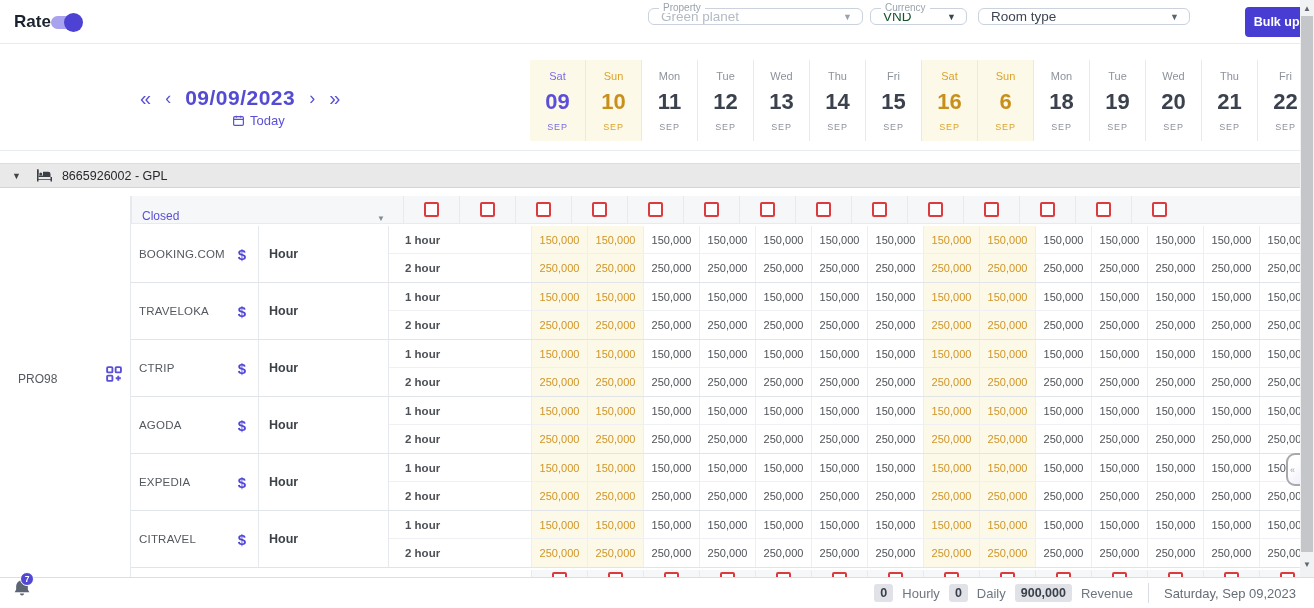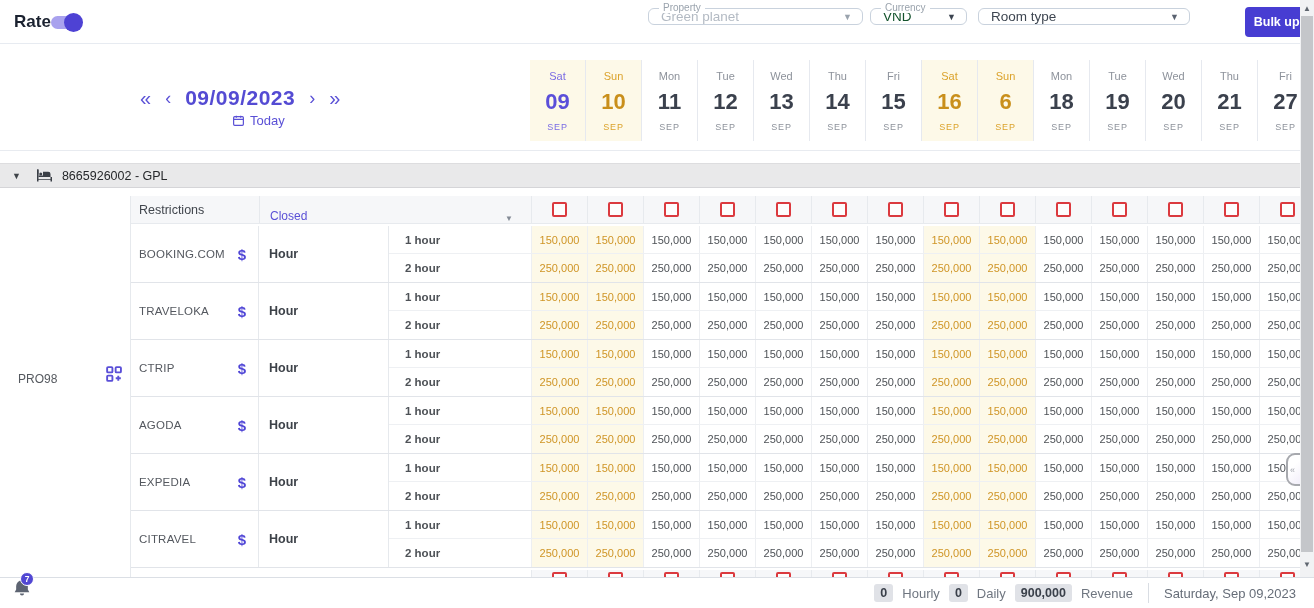--- a/index.html
+++ b/index.html
@@ -242,21 +242,21 @@
           <div class="dnum">20</div>
           <div class="dmon">SEP</div>
         </div>
         <div class="day-cell weekday">
           <div class="dow">Thu</div>
           <div class="dnum">21</div>
           <div class="dmon">SEP</div>
         </div>
         <div class="day-cell weekday">
           <div class="dow">Fri</div>
-          <div class="dnum">27</div>
+          <div class="dnum">22</div>
           <div class="dmon">SEP</div>
         </div>
       </div>
   </div>
 
   <div class="hline-150"></div>
 
   <div class="section-bar">
     <span class="collapse-caret">▼</span>
     <span class="bed-icon">
@@ -274,21 +274,20 @@
     <svg width="17" height="17" viewBox="0 0 18 18" fill="none" stroke="#5a4fd8" stroke-width="2">
       <rect x="1.2" y="1.2" width="5.6" height="5.6" rx="1"></rect>
       <rect x="10.2" y="1.2" width="5.6" height="5.6" rx="1"></rect>
       <rect x="1.2" y="10.2" width="5.6" height="5.6" rx="1"></rect>
       <path d="M13 10.3v5.4M10.3 13h5.4"></path>
     </svg>
   </div>
 
   <div class="grid-clip">
     <div class="restrictions-row">
-      <div class="res-label">Restrictions</div>
       <div class="res-select">
         <span class="val">Closed</span>
         <span class="arr">▼</span>
       </div>
       <div style="display:flex;">
           <div class="cb-cell">
             <div class="checkbox"></div>
           </div>
           <div class="cb-cell">
             <div class="checkbox"></div>

